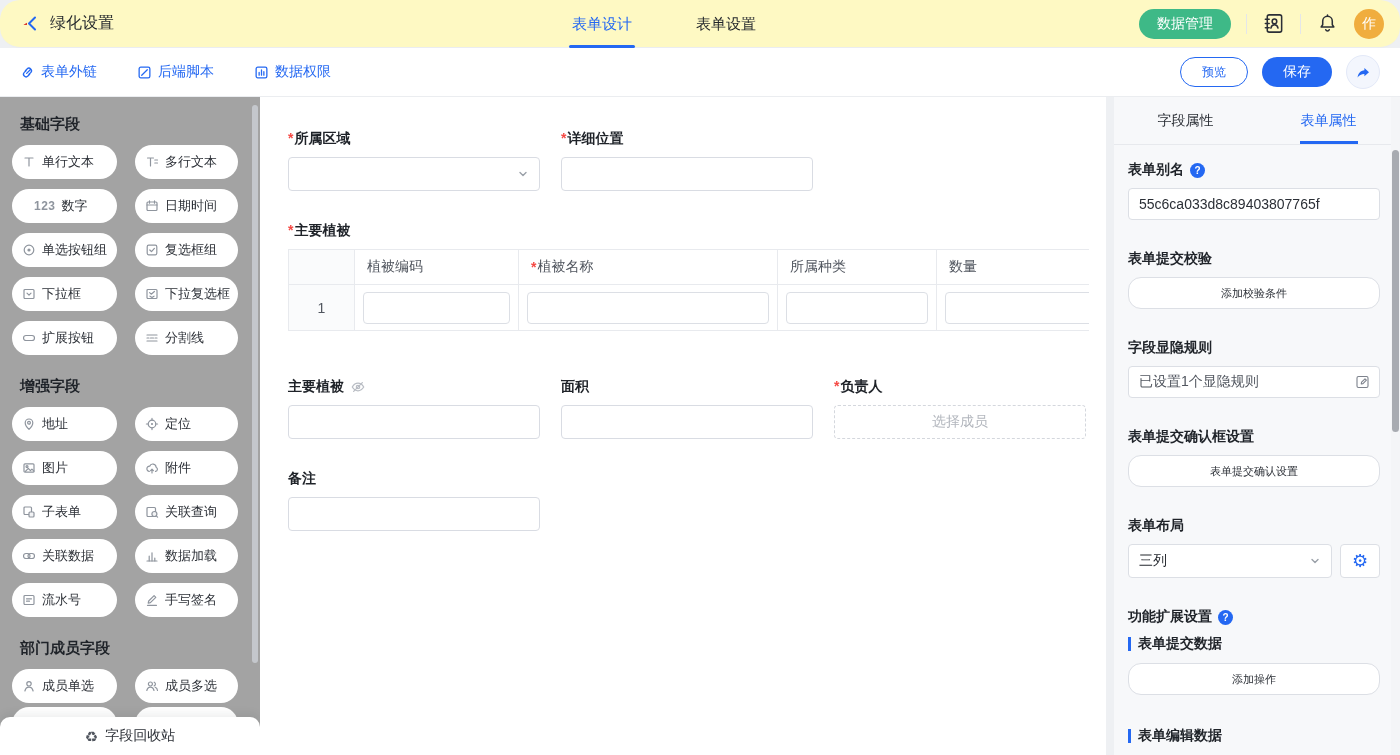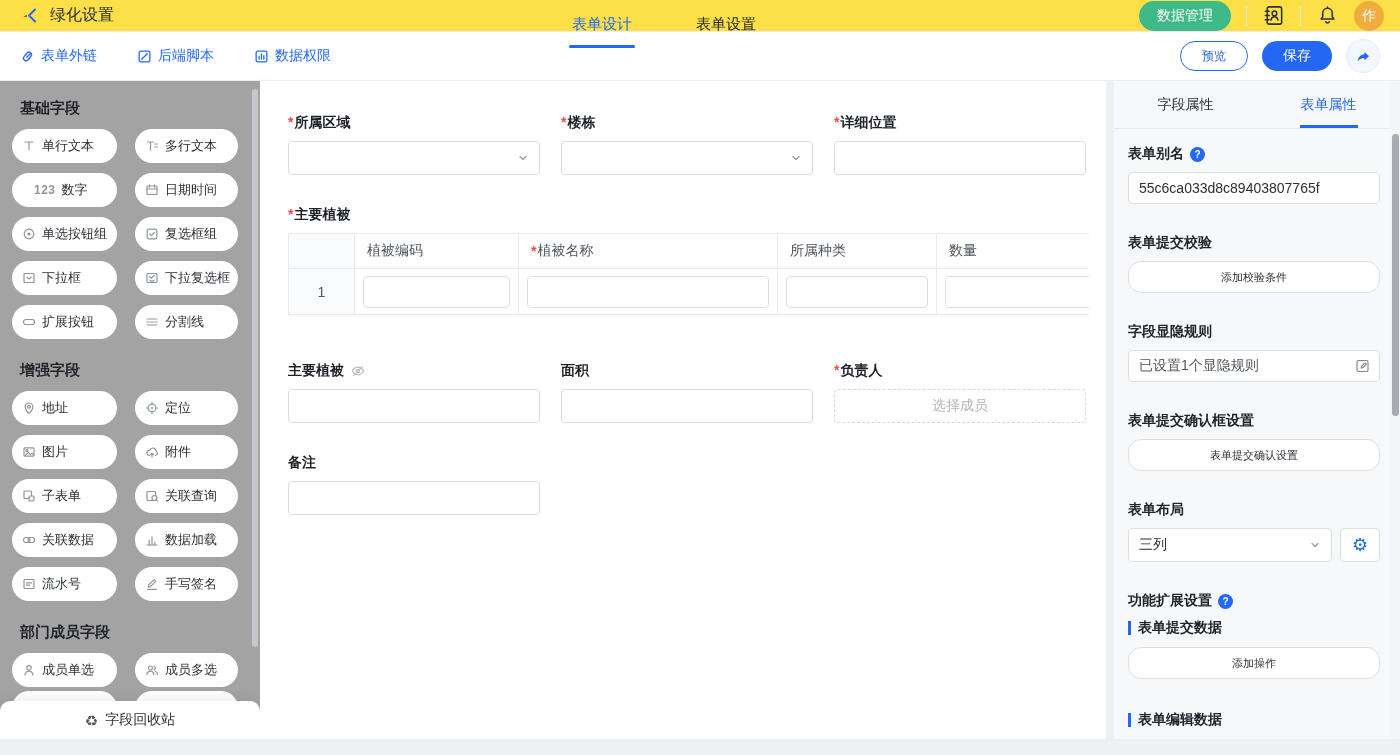--- a/index.html
+++ b/index.html
@@ -2,21 +2,21 @@
 <html><head>
 <meta charset="utf-8">
 <style>
   *{box-sizing:border-box;margin:0;padding:0;}
   html,body{width:1400px;height:755px;overflow:hidden;}
   body{font-family:"Liberation Sans","DejaVu Sans",sans-serif;font-size:14px;color:#1f2329;background:#eef0f3;}
   svg{display:block;}
   .ic{width:14px;height:14px;fill:none;stroke:#8f959e;stroke-width:1.2;stroke-linecap:round;stroke-linejoin:round;flex:none;}
   .ic-blue{stroke:#2468f2;}
   
-  .hdr{height:32px;background:#fde047;border-bottom:1px solid #ebedf0;display:flex;align-items:center;padding:0 16px;position:relative;z-index:5;}
+  .hdr{height:48px;background:#fef9c3;border-bottom:1px solid #ebedf0;display:flex;align-items:center;padding:0 16px;position:relative;z-index:5;border-radius:20px;}
   .hdr-back{display:flex;align-items:center;gap:9px;position:relative;padding:4px 8px;}
   .hdr-back svg{width:17px;height:17px;fill:none;stroke:#2468f2;stroke-width:2;stroke-linecap:round;stroke-linejoin:round;}
   .hdr-title{font-size:16px;font-weight:500;}
   .annot{position:absolute;left:-6px;top:-1px;pointer-events:none;}
   .hdr-tabs{position:absolute;left:572px;top:0;height:48px;display:flex;gap:64px;}
   .hdr-tab{display:flex;align-items:center;font-size:15px;position:relative;cursor:pointer;}
   .hdr-tab.on{color:#2468f2;}
   .hdr-tab.on::after{content:"";position:absolute;left:-3px;right:-3px;bottom:0;height:3px;background:#2468f2;border-radius:2px;}
   .hdr-right{margin-left:auto;display:flex;align-items:center;gap:15px;}
   .btn-green{height:30px;padding:0 18px;border-radius:16px;background:#3eb987;color:#fff;font-size:14px;display:flex;align-items:center;border:none;cursor:pointer;}
@@ -345,30 +345,20 @@
             <span><span class="req">*</span><span>所属区域</span></span>
           </div>
         <div class="cv-select">
           <svg class="chev" viewBox="0 0 12 12">
               <path d="M3 4.5l3 3 3-3"></path>
             </svg>
         </div>
       </div>
       <div>
         <div class="cv-label">
-            <span><span class="req">*</span><span>楼栋</span></span>
-          </div>
-        <div class="cv-select">
-          <svg class="chev" viewBox="0 0 12 12">
-              <path d="M3 4.5l3 3 3-3"></path>
-            </svg>
-        </div>
-      </div>
-      <div>
-        <div class="cv-label">
             <span><span class="req">*</span><span>详细位置</span></span>
           </div>
         <div class="cv-input"></div>
       </div>
     </div>
 
     <div class="mt30">
       <div class="cv-label">
           <span><span class="req">*</span><span>主要植被</span></span>
         </div>

